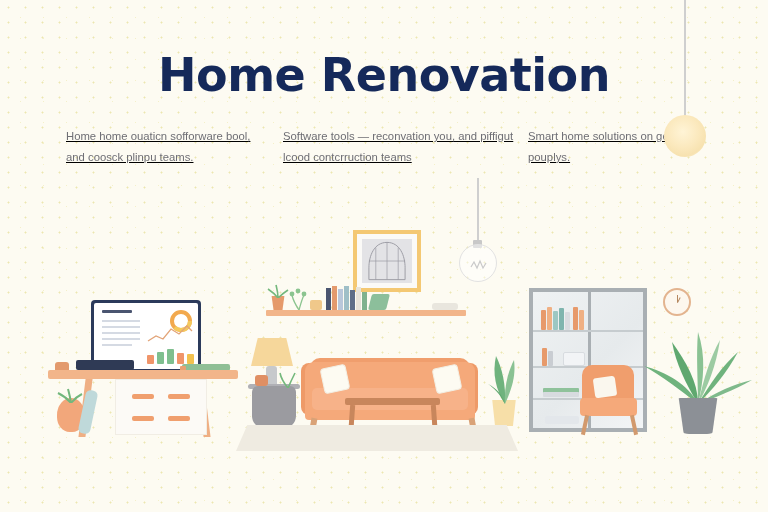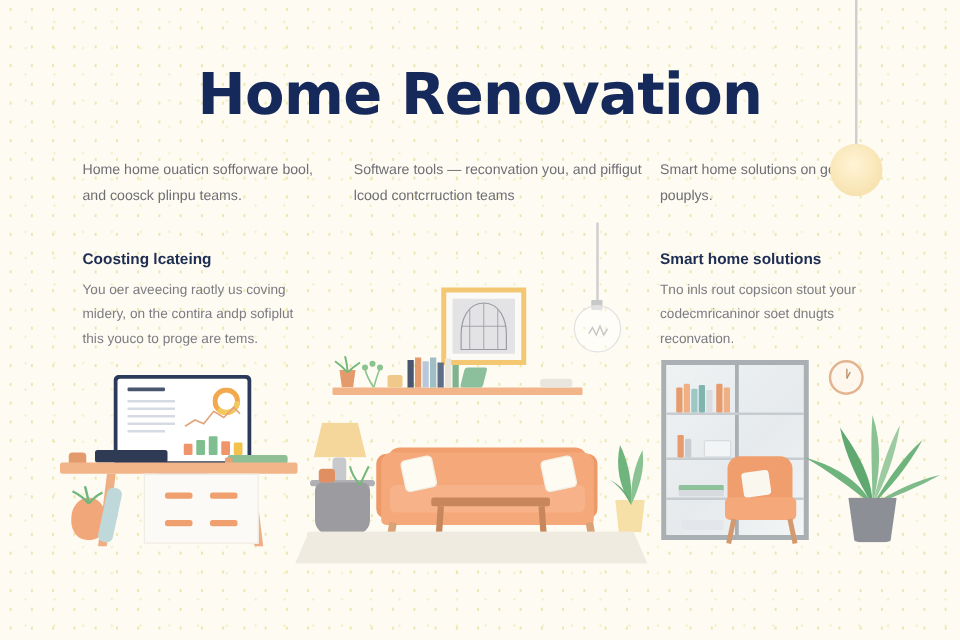--- a/index.html
+++ b/index.html
@@ -31,21 +31,21 @@
     left: 0; right: 0; top: 48px;
     text-align: center;
     font-size: 46px;
     font-weight: bold;
     letter-spacing: -0.5px;
     color: #15295A;
     font-family: "DejaVu Sans", sans-serif;
   }
 
   
-  .col { position: absolute; }
+  .col { position: absolute; text-decoration: underline; }
   .lead {
     font-size: 11.3px;
     line-height: 1.85;
     color: #6E6E74;
   }
   .subhead {
     font-size: 12.3px;
     font-weight: bold;
     color: #1F2D52;
     margin-bottom: 9px;
@@ -168,29 +168,21 @@
   </div>
 
   <div class="col" id="col-mid-lead">
     <p class="lead">Software tools — reconvation you, and piffigut lcood contcrruction teams</p>
   </div>
 
   <div class="col" id="col-right-lead">
     <p class="lead">Smart home solutions on get home pouplys.</p>
   </div>
 
-  <div class="col" id="col-left-block">
-    <div class="subhead">Coosting lcateing</div>
-    <p class="body">You oer aveecing raotly us coving midery, on the contira andp sofiplut this youco to proge are tems.</p>
-  </div>
-
-  <div class="col" id="col-right-block">
-    <div class="subhead">Smart home solutions</div>
-    <p class="body">Tno inls rout copsicon stout your codecmricaninor soet dnugts reconvation.</p>
-  </div>
+
 
   <div class="cord" style="left:684px; top:-2px; height:132px;"></div>
   <div class="cap" style="left:680px; top:128px;"></div>
   <div id="bulb-right"></div>
 
   <div class="cord" style="left:477px; top:178px; height:64px;"></div>
   <div class="cap" style="left:473px; top:240px;"></div>
   <div id="bulb-center">
     <svg width="38" height="38" viewBox="0 0 38 38" style="position:absolute;left:0;top:0;">
       <polyline points="11,22 14,17 17,23 20,16 23,23 26,18" fill="none" stroke="#C9C9C9" stroke-width="1.2"></polyline>

